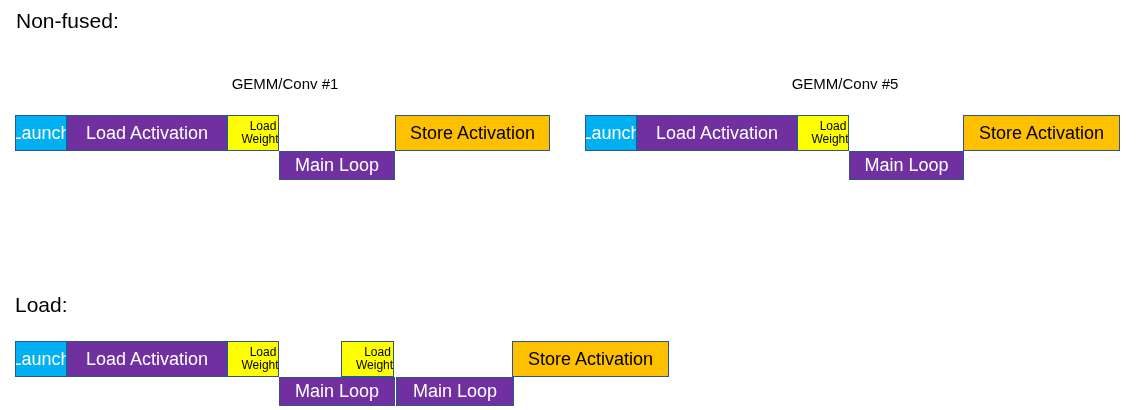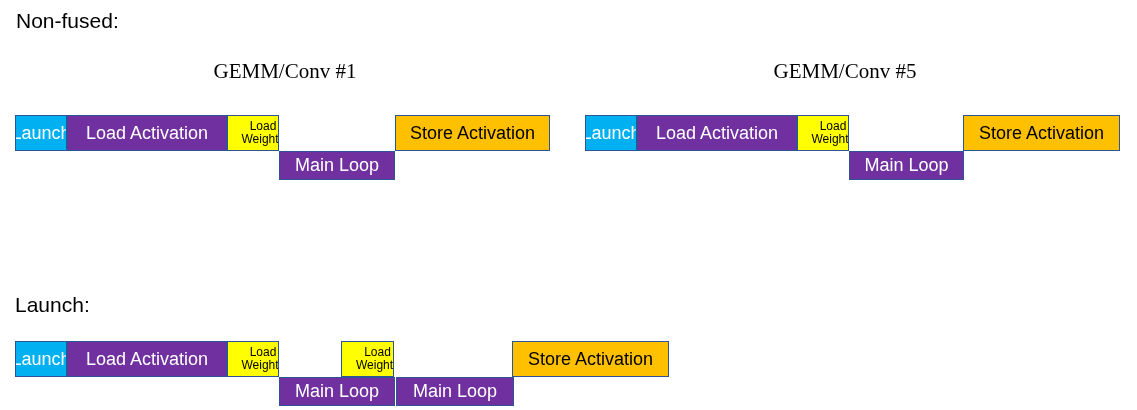--- a/index.html
+++ b/index.html
@@ -13,27 +13,26 @@
   .section-label{
     position:absolute;
     font-size:21px;
     color:#000000;
     white-space:nowrap;
   }
   .section-label.nonfused{left:16px;top:9px;}
   .section-label.fused{left:15px;top:293px;}
   .timeline-title{
     position:absolute;
-    top:59px;
+    top:75px;
     width:300px;
     text-align:center;
-    font-size:21px;
+    font-size:15px;
     color:#000000;
     white-space:nowrap;
-    font-family:Liberation Serif, serif;
   }
   .timeline-title.t1{left:135px;}
   .timeline-title.t2{left:695px;}
   .block{
     position:absolute;
     box-sizing:border-box;
     border:1px solid #2f5496;
     display:flex;
     align-items:center;
     justify-content:center;
@@ -48,21 +47,21 @@
 <body>
 
 <div class="canvas">
 
   <div class="section-label nonfused">Non-fused:</div>
 
   <div class="timeline-title t1">GEMM/Conv #1</div>
 
   <div class="timeline-title t2">GEMM/Conv #5</div>
 
-  <div class="section-label fused">Launch:</div>
+  <div class="section-label fused">Load:</div>
 
   <div id="blocks-layer">
       <div class="block launch" style="left: 15px; width: 52px; top: 115px; height: 36px; background: rgb(0, 176, 240); border-color: rgb(47, 84, 150); color: rgb(255, 255, 255);">
         <span>Launch</span>
       </div>
       <div class="block compute" style="left: 67px; width: 160px; top: 115px; height: 36px; background: rgb(112, 48, 160); border-color: rgb(47, 84, 150); color: rgb(255, 255, 255);">
         <span>Load Activation</span>
       </div>
       <div class="block weights" style="left: 227px; width: 52px; top: 115px; height: 36px; background: rgb(255, 255, 0); border-color: rgb(47, 84, 150); color: rgb(0, 0, 0);">
         <span>Load Weights</span>

